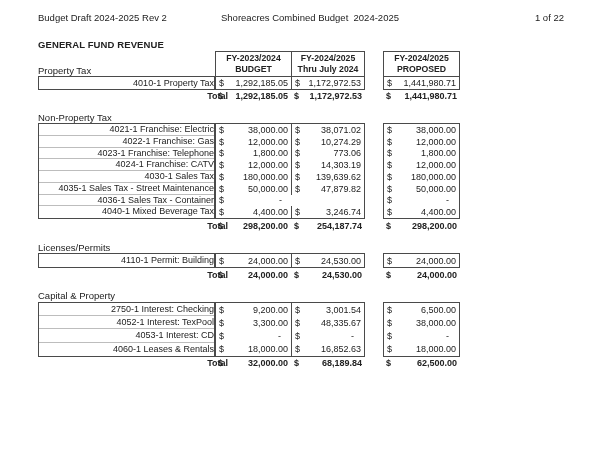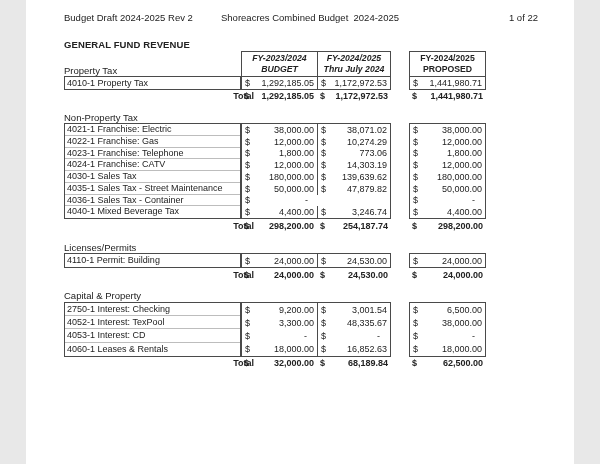--- a/index.html
+++ b/index.html
@@ -1,45 +1,45 @@
 <!DOCTYPE html>
 <html><head>
 <meta charset="utf-8">
 <style>
   html,body { margin:0; padding:0; background:#e8e8e8; }
   .page {
-    position:relative; width:548px; height:464px; background:#ffffff;
+    position:relative; width:600px; height:464px; background:#ffffff;
     font-family:"Liberation Sans", sans-serif; color:#222222;
     overflow:hidden; margin:0 auto;
   }
   .hdr { position:absolute; top:12px; font-size:9.5px; white-space:pre; }
   .hdr-left   { left:38px; }
   .hdr-center { left:0; right:0; text-align:center;margin-left:20px; }
   .hdr-right  { right:36px; }
 
   .fund-title { position:absolute; left:38px; top:39px; font-size:9.5px; font-weight:bold; letter-spacing:0.1px; }
 
   
   .chbox { position:absolute; top:51px; height:26px; border:1px solid #4a4a4a; box-sizing:border-box;
            display:flex; background:#fff; }
-  .chbox-a { left:215px; width:150px;font-style:italic; }
+  .chbox-a { left:215px; width:150px; }
   .chbox-b { left:383px; width:77px; }
   .ch-col { display:flex; flex-direction:column; justify-content:center; text-align:center;
             font-size:8.7px; font-weight:bold; line-height:11.5px; box-sizing:border-box; }
   .ch-col.c1 { width:76px; border-right:1px solid #4a4a4a; }
   .ch-col.c2 { flex:1; }
   .ch-col.c3 { width:100%; }
 
   .seclabel { position:absolute; left:38px; font-size:9.5px; font-weight:normal; white-space:nowrap; }
 
   
   .tbl { position:absolute; left:38px; }
   .namecol { position:absolute; left:0; top:0; width:177px; border:1px solid #4a4a4a; box-sizing:border-box; background:#fff; }
   .ncell { height:var(--rh); line-height:var(--rh); font-size:9px; padding-left:2px;
-           border-bottom:1px solid #bdbdbd; box-sizing:border-box; white-space:nowrap; overflow:hidden; }
+           border-bottom:1px solid #bdbdbd; box-sizing:border-box; white-space:nowrap; overflow:hidden;text-align:right; }
   .ncell:last-child { border-bottom:none; }
   .moneybox { position:absolute; left:177px; top:0; width:150px; border:1px solid #4a4a4a; box-sizing:border-box; background:#fff; }
   .mrow { display:flex; height:var(--rh); }
   .mc { box-sizing:border-box; display:flex; justify-content:space-between; align-items:center;
         padding:0 3px; font-size:9px; }
   .mc.c1 { width:76px; border-right:1px solid #4a4a4a; }
   .mc.c1.nodiv { border-right:none; }
   .mc.c2 { flex:1; }
   .propbox { position:absolute; left:345px; top:0; width:77px; border:1px solid #4a4a4a; box-sizing:border-box; background:#fff; }
   .pcell { height:var(--rh); display:flex; justify-content:space-between; align-items:center;

